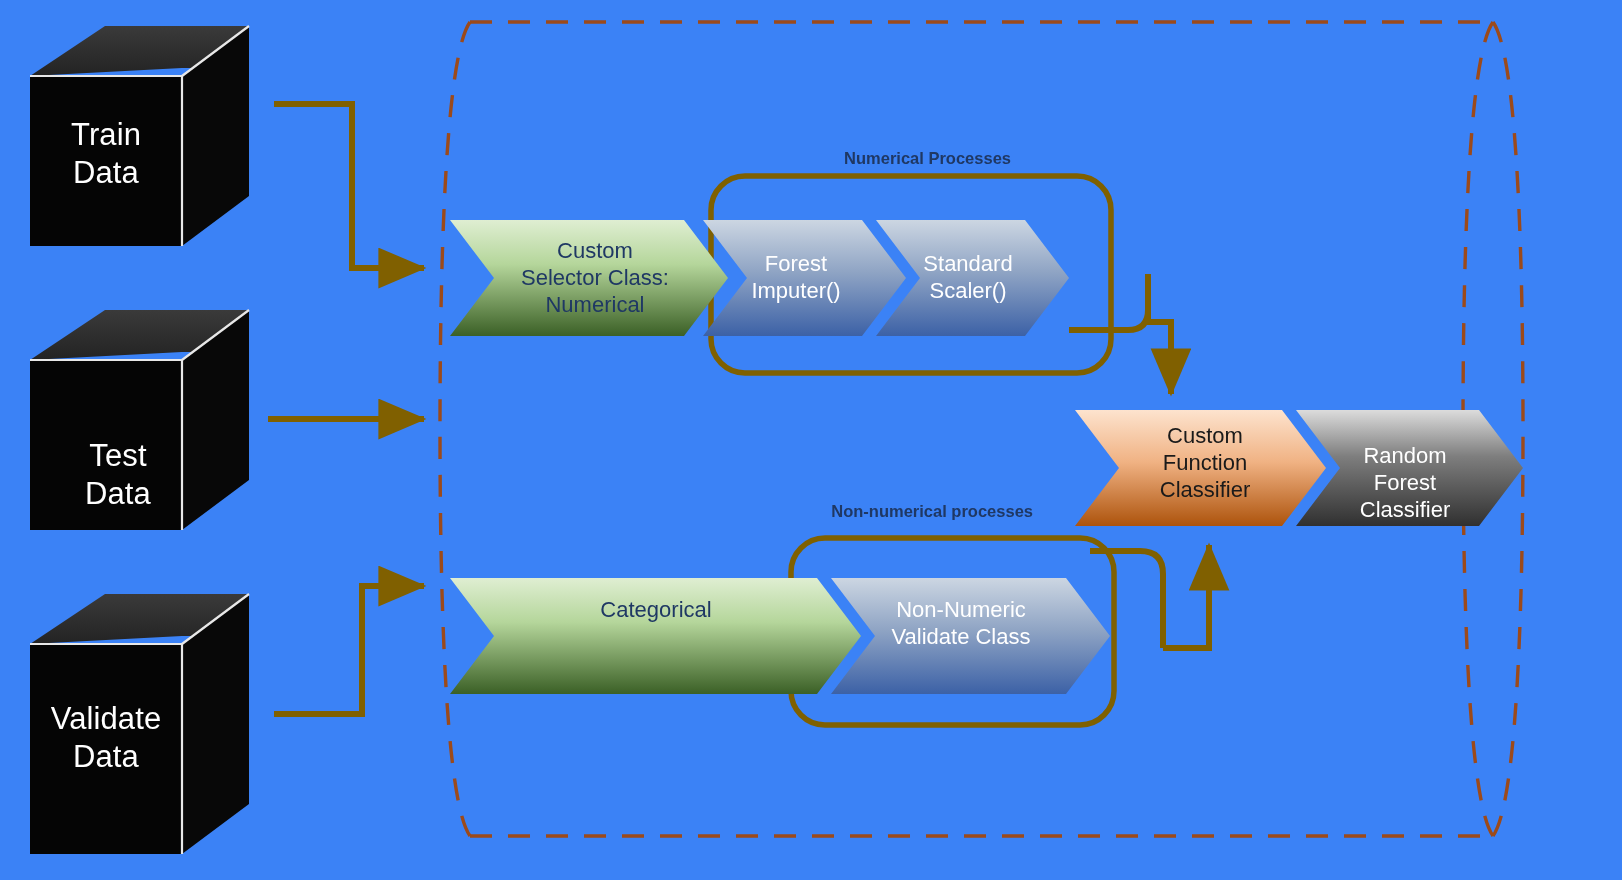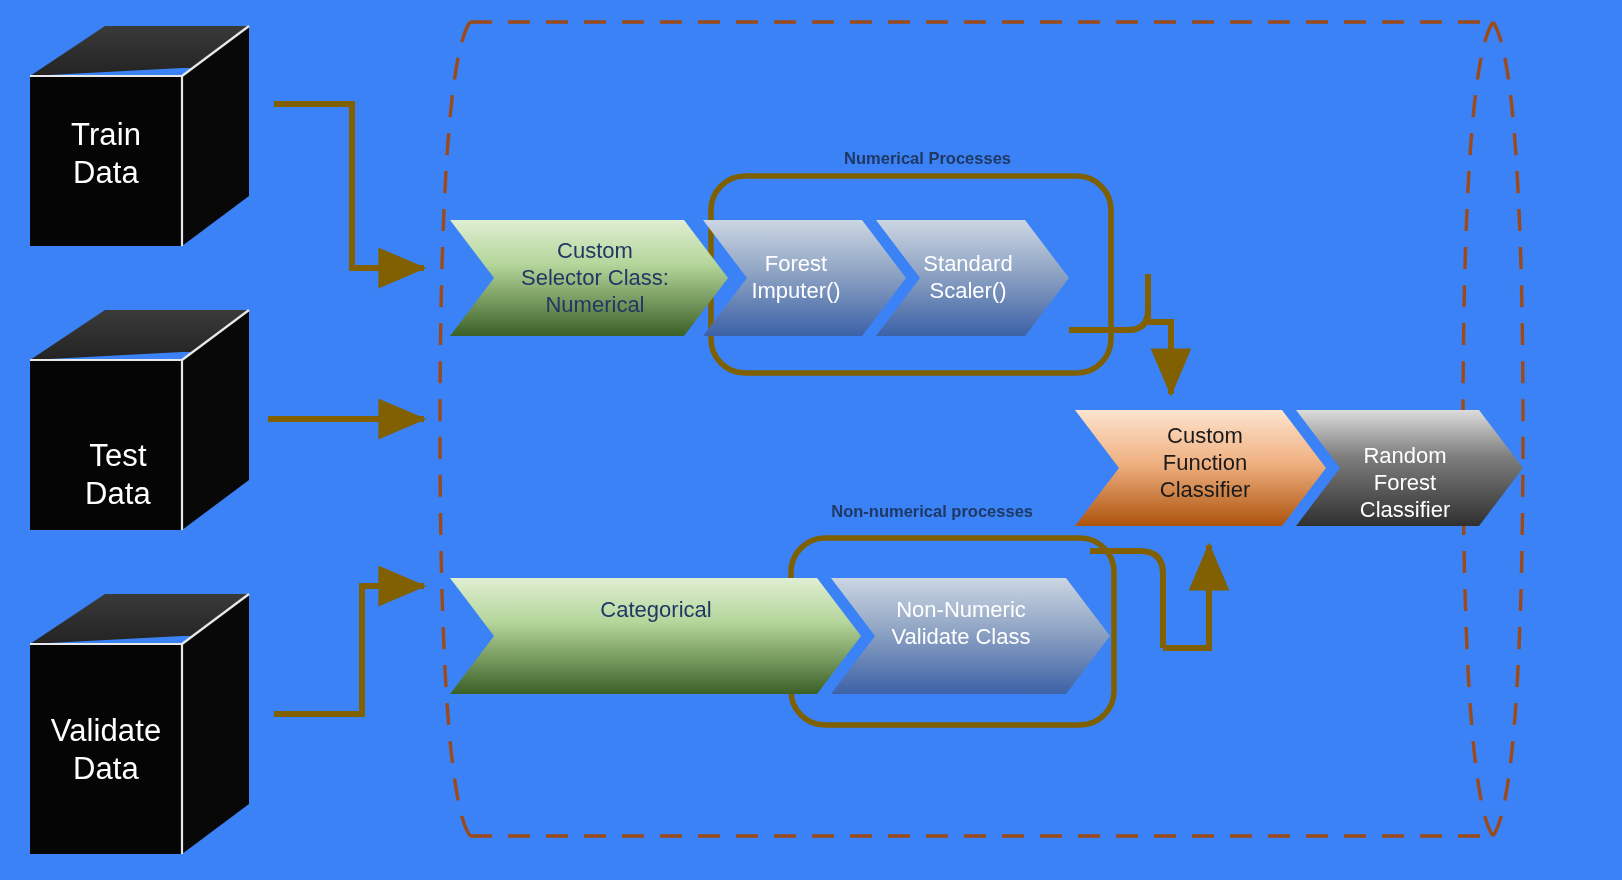--- a/index.html
+++ b/index.html
@@ -176,21 +176,21 @@
   <div class="cube-label" style="left:32px; top:116px; width:148px;">
     <div>Train</div>
     <div>Data</div>
   </div>
 
   <div class="cube-label" style="left:44px; top:400px; width:148px;margin-top:37px;">
     <div>Test</div>
     <div>Data</div>
   </div>
 
-  <div class="cube-label" style="left:32px; top:700px; width:148px;margin-top:12px;">
+  <div class="cube-label" style="left:32px; top:700px; width:148px;">
     <div>Validate</div>
     <div>Data</div>
   </div>
 
   <div class="group-title" style="left:811px; top:149px; width:200px;">Numerical Processes</div>
   <div class="group-title" style="left:813px; top:502px; width:220px;">Non-numerical processes</div>
 
   <div class="chev-label lbl-dark" style="left:500px; top:238px; width:190px; font-size:22px;">
     <div>Custom</div>
     <div>Selector Class:</div>

